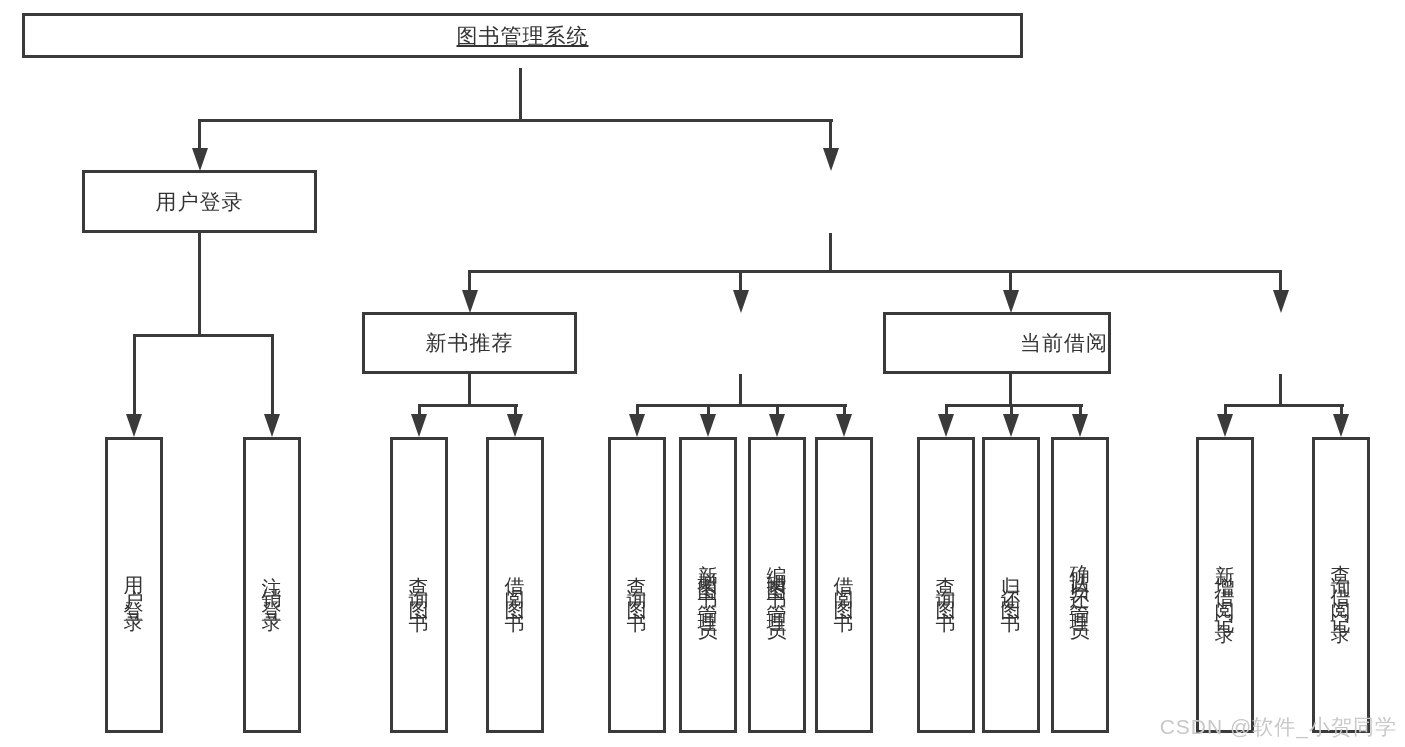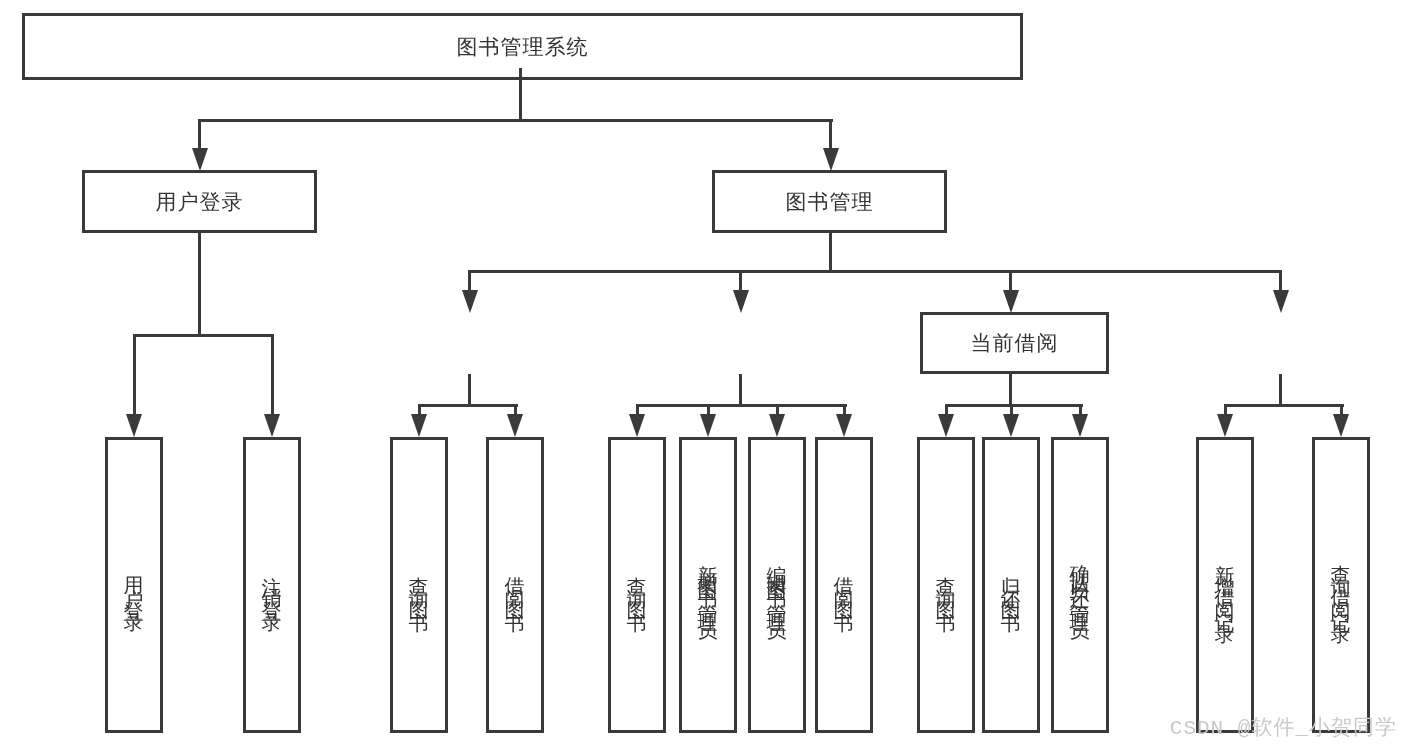--- a/index.html
+++ b/index.html
@@ -54,65 +54,64 @@
     border-top:23px solid var(--line);
   }
   .watermark{
     position:absolute;
     top:713px;right:8px;
     font-size:21px;
     color:var(--wm);
     letter-spacing:1px;
     z-index:10;
     white-space:nowrap;
-    font-family:Liberation Mono, monospace;
   }
 </style>
 </head>
 <body>
 
 <div id="canvas">
 
-  <div class="box" style="left:22px;top:13px;width:1001px;height:67px;">
+  <div class="box" style="left:22px;top:13px;width:1001px;height:45px;text-decoration:underline;">
     <span>图书管理系统</span>
   </div>
 
   <div class="vl" style="left:519px;top:68px;height:53px;"></div>
   <div class="hl" style="left:198px;top:119px;width:635px;"></div>
   <div class="vl" style="left:198px;top:119px;height:31px;"></div>
   <div class="ah" style="left:192px;top:148px;"></div>
   <div class="vl" style="left:829px;top:119px;height:31px;"></div>
   <div class="ah" style="left:823px;top:148px;"></div>
 
   <div class="box" style="left:82px;top:170px;width:235px;height:63px;">
     <span>用户登录</span>
-  </div>
-  <div class="box" style="left:712px;top:170px;width:235px;height:63px;">
-    <span>图书管理</span>
   </div>
 
   <div class="vl" style="left:198px;top:233px;height:104px;"></div>
   <div class="hl" style="left:133px;top:334px;width:141px;"></div>
   <div class="vl" style="left:133px;top:334px;height:82px;"></div>
   <div class="ah" style="left:126px;top:414px;"></div>
   <div class="vl" style="left:271px;top:334px;height:82px;"></div>
   <div class="ah" style="left:264px;top:414px;"></div>
 
   <div class="vl" style="left:829px;top:233px;height:40px;"></div>
   <div class="hl" style="left:468px;top:270px;width:814px;"></div>
   <div class="vl" style="left:468px;top:270px;height:23px;"></div>
   <div class="ah" style="left:462px;top:290px;"></div>
   <div class="vl" style="left:739px;top:270px;height:23px;"></div>
   <div class="ah" style="left:733px;top:290px;"></div>
   <div class="vl" style="left:1009px;top:270px;height:23px;"></div>
   <div class="ah" style="left:1003px;top:290px;"></div>
   <div class="vl" style="left:1279px;top:270px;height:23px;"></div>
   <div class="ah" style="left:1273px;top:290px;"></div>
 
-  <div class="box" style="left:920px;top:312px;width:189px;height:62px;">
+  <div class="box" style="left:362px;top:312px;width:215px;height:62px;">
+    <span>新书推荐</span>
+  </div>
+  <div class="box" style="left:883px;top:312px;width:228px;height:62px;justify-content:flex-end;">
     <span>当前借阅</span>
   </div>
 
   <div class="vl" style="left:468px;top:374px;height:33px;"></div>
   <div class="hl" style="left:418px;top:404px;width:100px;"></div>
   <div class="vl" style="left:418px;top:404px;height:13px;"></div>
   <div class="ah" style="left:411px;top:414px;"></div>
   <div class="vl" style="left:514px;top:404px;height:13px;"></div>
   <div class="ah" style="left:507px;top:414px;"></div>
 

